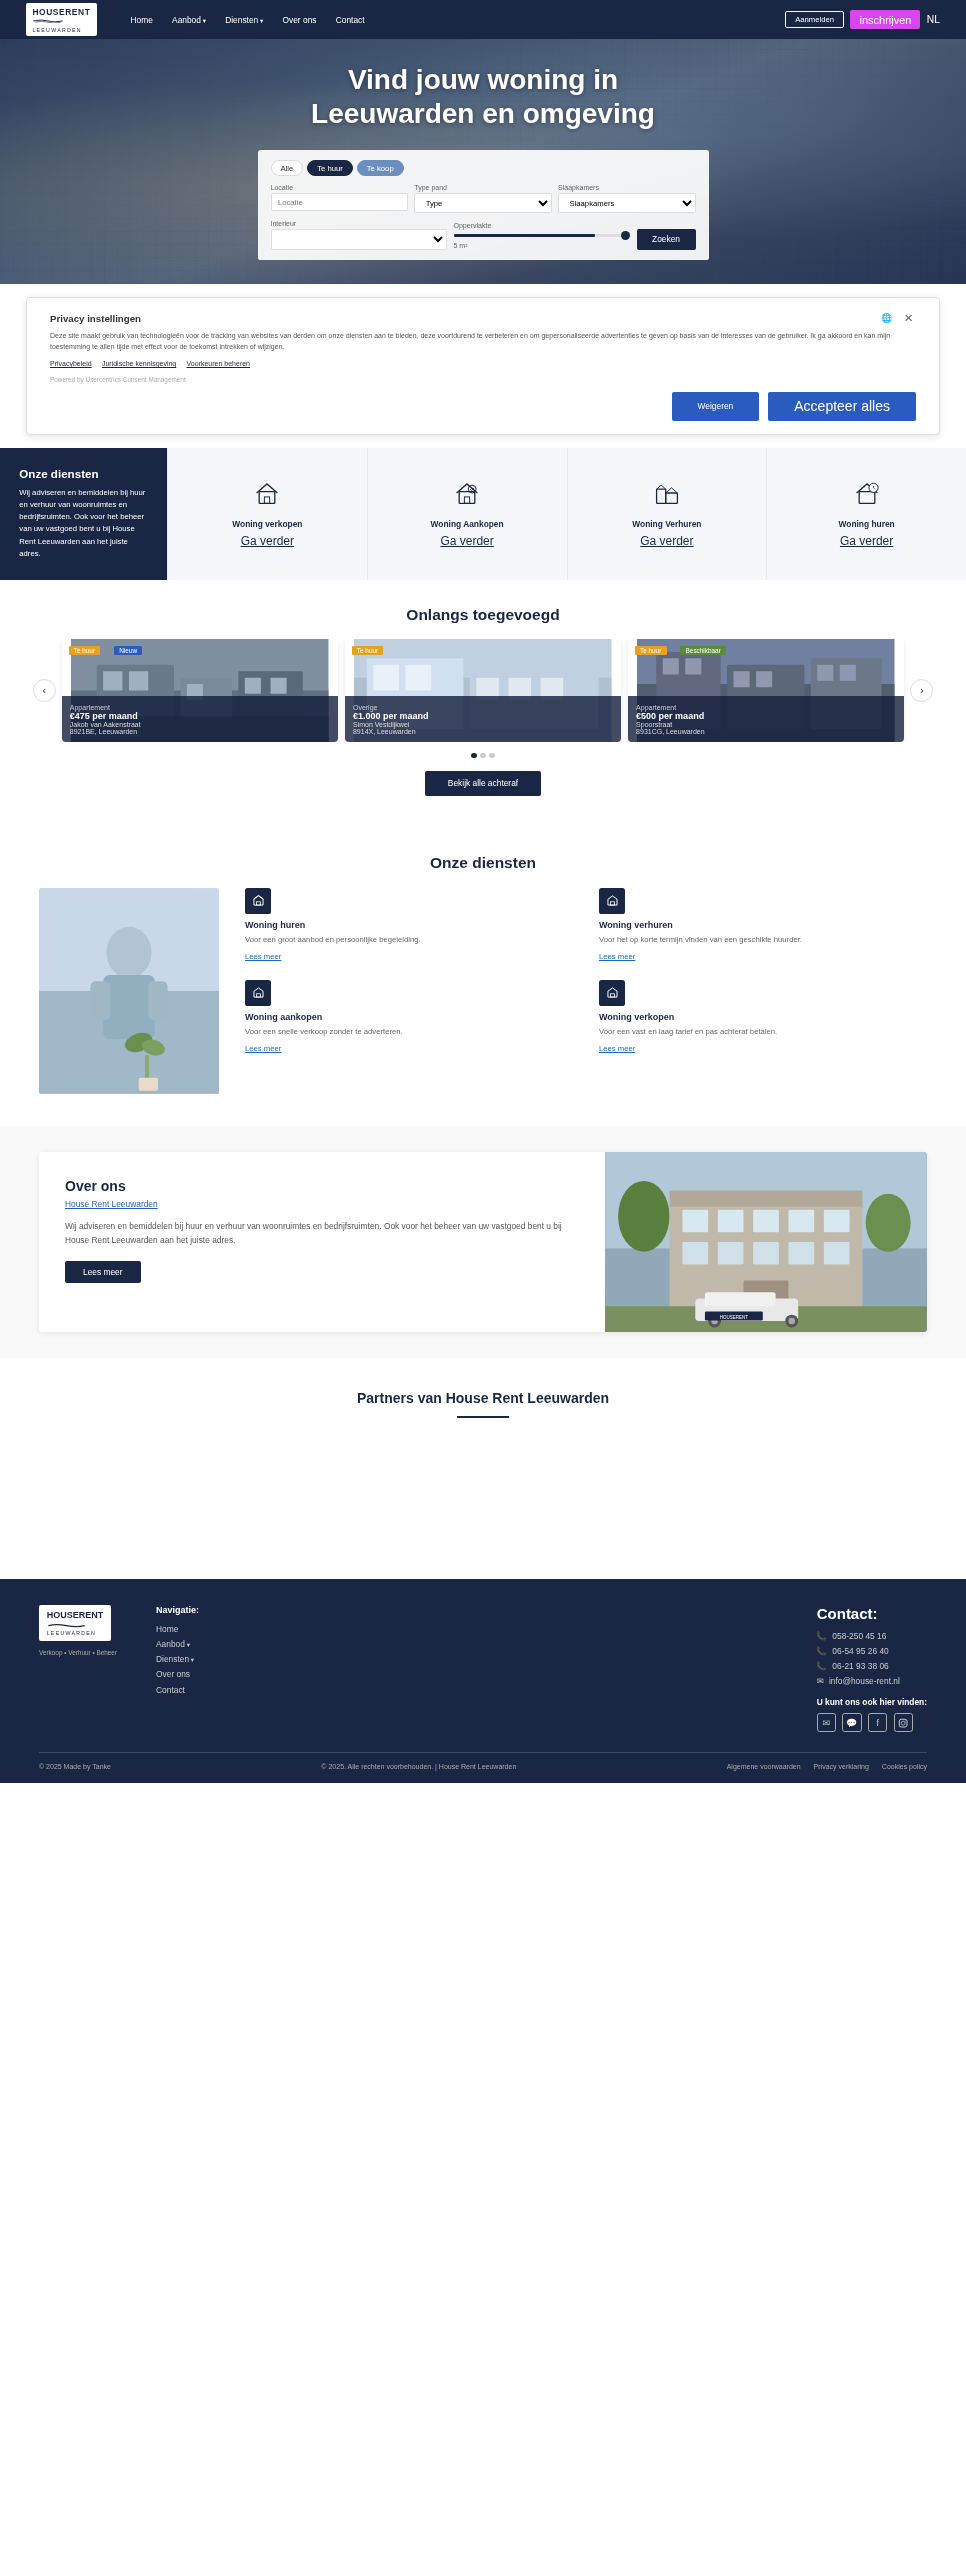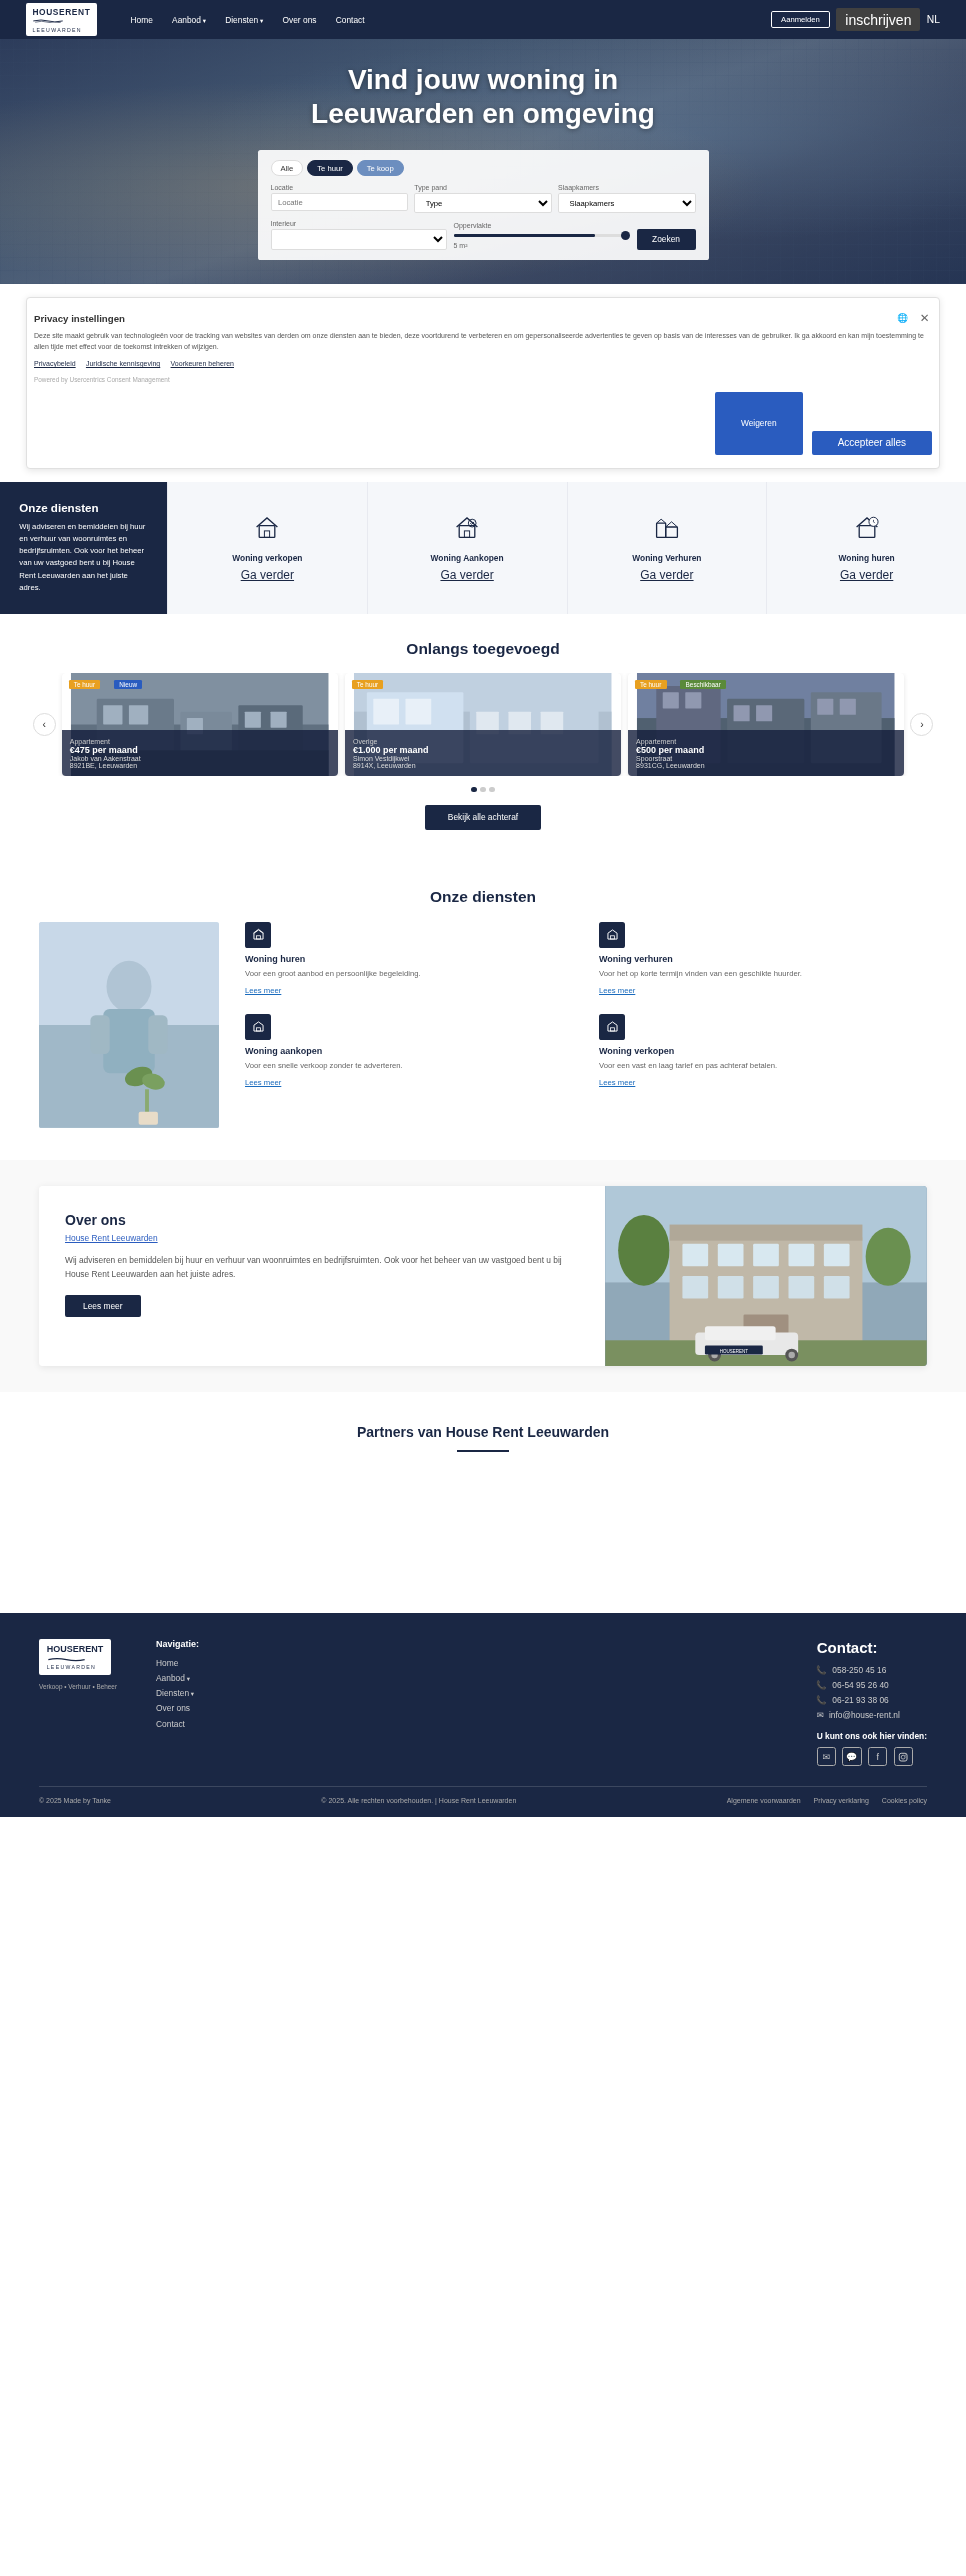--- a/index.html
+++ b/index.html
@@ -51,27 +51,27 @@
     .btn-inloggen {
       background: transparent;
       border: 0.6px solid #fff;
       color: #fff;
       padding: 3.2px 9px;
       border-radius: 1.9px;
       cursor: pointer;
       font-size: 7.7px;
     }
     .btn-dark {
-      background: #404040;
+      background: #d946ef;
       border: none;
       color: #fff;
       padding: 3.2px 9px;
       border-radius: 1.9px;
       cursor: pointer;
-      font-size: 14px;
+      font-size: 11px;
     }
     .lang-icon { color: #fff; font-size: 10.3px; cursor: pointer; }
 
     
     .hero {
       position: relative;
       height: 245px;
       background: linear-gradient(rgba(20,30,60,0.55), rgba(20,30,60,0.55)),
         repeating-linear-gradient(0deg, rgba(100,130,160,0.15) 0px, rgba(100,130,160,0.15) 0.6px, transparent 0.6px, transparent 13px),
         repeating-linear-gradient(90deg, rgba(100,130,160,0.1) 0px, rgba(100,130,160,0.1) 0.6px, transparent 0.6px, transparent 13px),
@@ -182,21 +182,21 @@
       align-self: flex-end;
     }
 
     
     .privacy-banner {
       position: relative;
       background: #fff;
       border: 0.6px solid #e0e0e0;
       border-radius: 3.9px;
       margin: 13px 26px;
-      padding: 13px 7px;
+      padding: 13px 23px;
       box-shadow: 0 1.3px 7.7px rgba(0,0,0,0.1);
       z-index: 20;
     }
     .privacy-banner-header {
       display: flex;
       justify-content: space-between;
       align-items: center;
       margin-bottom: 6.4px;
     }
     .privacy-banner-title { font-size: 9.7px; font-weight: 700; }
@@ -215,22 +215,21 @@
       cursor: pointer;
       font-size: 8.4px;
     }
     .btn-accepteer {
       background: #2a5cbf;
       color: #fff;
       border: none;
       padding: 6.4px 26px;
       border-radius: 1.9px;
       cursor: pointer;
-      font-size: 10px;
-      margin-top: 39px;
+      font-size: 14px;
     }
 
     
     .services-strip {
       display: flex;
       align-items: stretch;
       min-height: 110px;
       margin: 0;
     }
     .services-intro {

